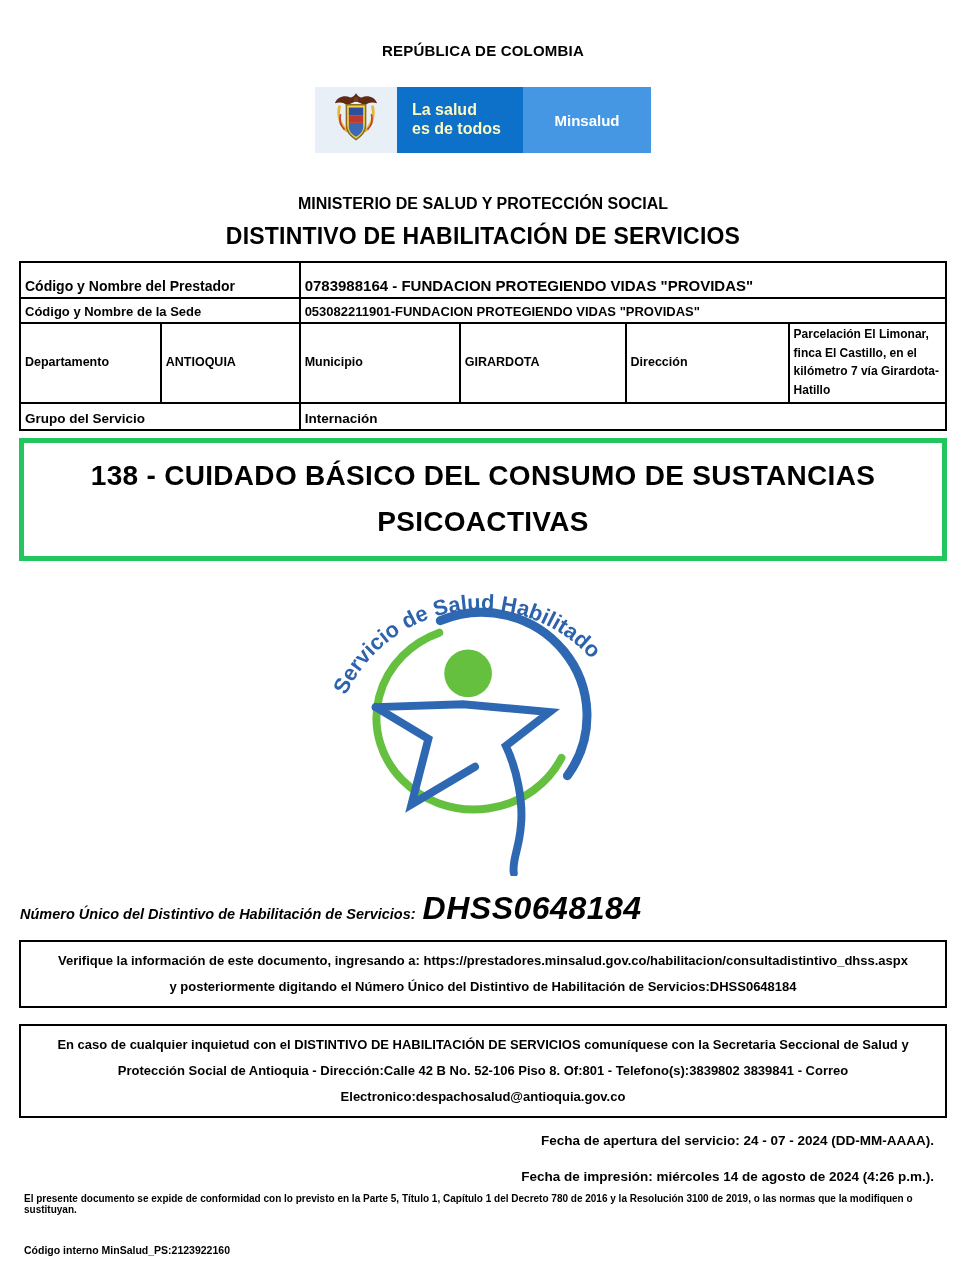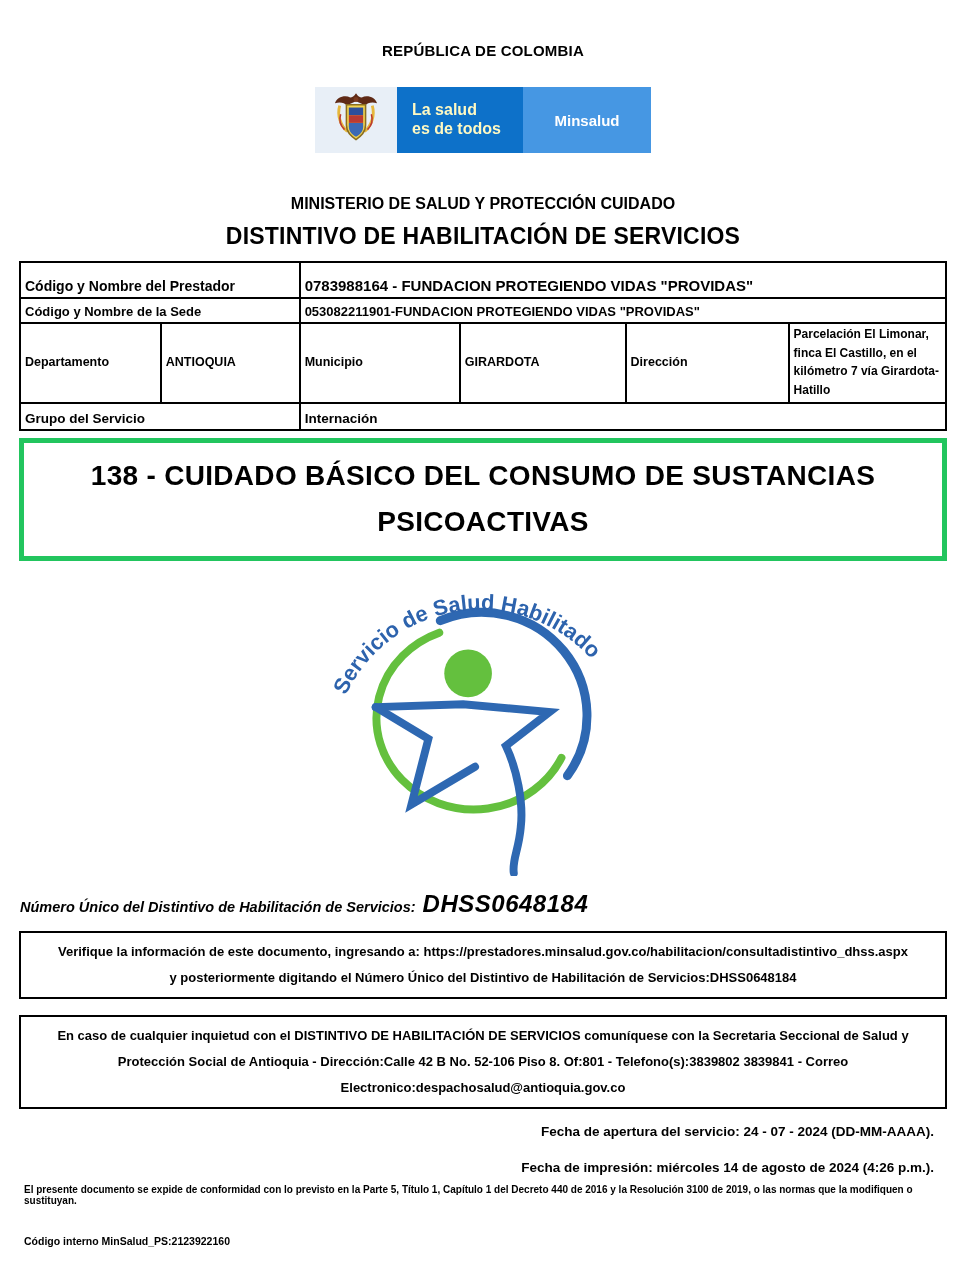--- a/index.html
+++ b/index.html
@@ -58,21 +58,21 @@
     text-align:center; letter-spacing:.3px;
   }
   .multiline { white-space:pre-line; }
 
   
   .seal-wrap { margin-top:21px; display:flex; justify-content:center; }
 
   
   .num-line { margin:14px 0 0 20px; display:flex; align-items:baseline; font-style:italic;text-align:center; }
   .num-label { font-size:14.5px; }
-  .num-value { font-size:24px; margin-left:7px; letter-spacing:.5px; }
+  .num-value { font-size:32px; margin-left:7px; letter-spacing:.5px; }
 
   
   .tbox {
     width:928px; margin:0 auto;
     border:2px solid #000;
     text-align:center;
     font-size:13px; line-height:2.0;
     padding:6px 6px;
   }
   .tbox.verify  { margin-top:13px; }
@@ -114,21 +114,21 @@
       <div class="tagline">
         <div>La salud</div>
         <div>es de todos</div>
       </div>
     </div>
     <div class="panel panel-brand">
       <div class="brand">Minsalud</div>
     </div>
   </div>
 
-  <div class="ministry center">MINISTERIO DE SALUD Y PROTECCIÓN CUIDADO</div>
+  <div class="ministry center">MINISTERIO DE SALUD Y PROTECCIÓN SOCIAL</div>
   <div class="doc-title center">DISTINTIVO DE HABILITACIÓN DE SERVICIOS</div>
 
   <table class="ptable">
     <colgroup>
       <col style="width:15.2%">
         <col style="width:15.0%">
         <col style="width:17.3%">
       <col style="width:17.9%">
         <col style="width:17.6%">
         <col style="width:17.0%">
@@ -190,17 +190,17 @@
   <div class="tbox verify multiline">Verifique la información de este documento, ingresando a: https://prestadores.minsalud.gov.co/habilitacion/consultadistintivo_dhss.aspx
 y posteriormente digitando el Número Único del Distintivo de Habilitación de Servicios:DHSS0648184</div>
 
   <div class="tbox contact multiline">En caso de cualquier inquietud con el DISTINTIVO DE HABILITACIÓN DE SERVICIOS comuníquese con la Secretaria Seccional de Salud y
 Protección Social de Antioquia - Dirección:Calle 42 B No. 52-106 Piso 8. Of:801 - Telefono(s):3839802 3839841 - Correo
 Electronico:despachosalud@antioquia.gov.co</div>
 
   <div class="date-right date1">Fecha de apertura del servicio: 24 - 07 - 2024 (DD-MM-AAAA).</div>
   <div class="date-right date2">Fecha de impresión: miércoles 14 de agosto de 2024 (4:26 p.m.).</div>
 
-  <div class="legal">El presente documento se expide de conformidad con lo previsto en la Parte 5, Título 1, Capítulo 1 del Decreto 440 de 2016 y la Resolución 3100 de 2019, o las normas que la modifiquen o sustituyan.</div>
+  <div class="legal">El presente documento se expide de conformidad con lo previsto en la Parte 5, Título 1, Capítulo 1 del Decreto 780 de 2016 y la Resolución 3100 de 2019, o las normas que la modifiquen o sustituyan.</div>
 
   <div class="foot-code">Código interno MinSalud_PS:2123922160</div>
 
 </div>
 
 </body></html>

